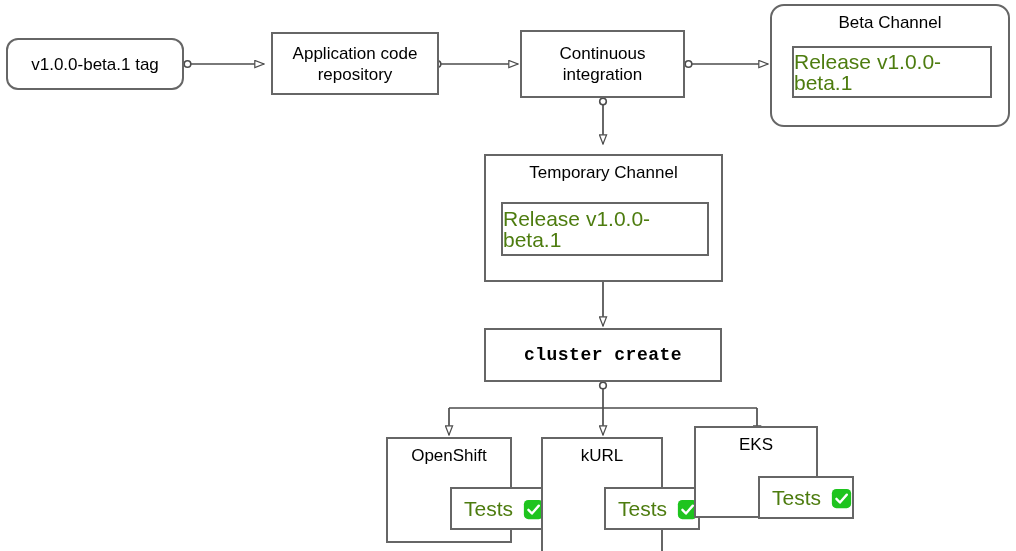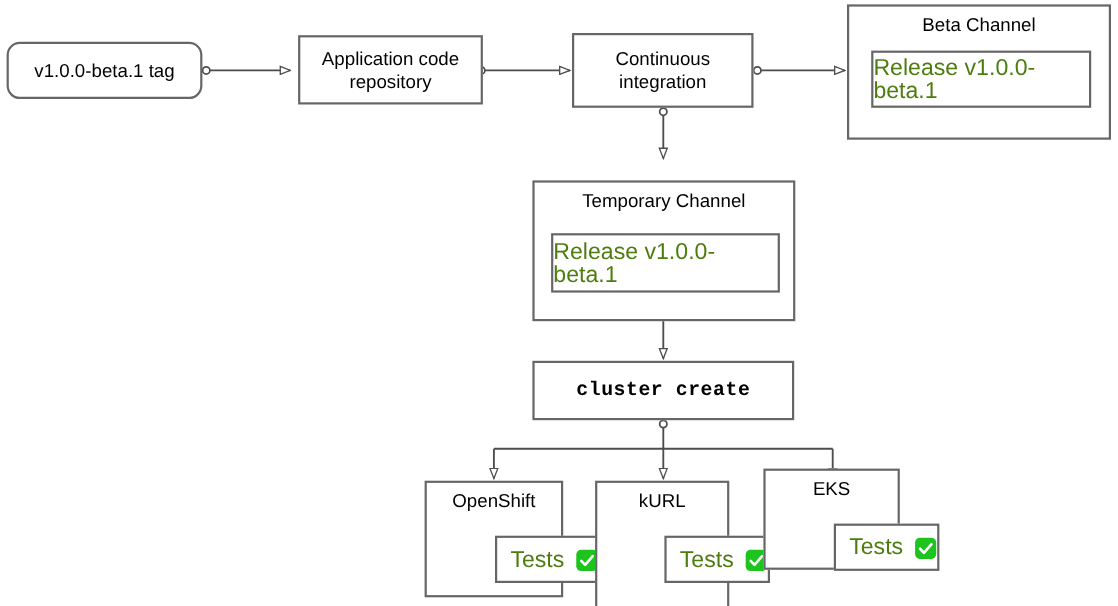--- a/index.html
+++ b/index.html
@@ -168,28 +168,28 @@
   <div class="node simple" style="left:271px; top:32px; width:168px; height:63px;">
     <div class="node-label">Application code
 repository</div>
   </div>
 
   <div class="node simple" style="left:520px; top:30px; width:165px; height:68px;">
     <div class="node-label">Continuous
 integration</div>
   </div>
 
-  <div class="node container" style="left:770px; top:4px; width:240px; height:123px;">
+  <div class="node container" style="left:770px; top:4px; width:240px; height:123px;border-radius:14px;">
     <div class="container-title">Beta Channel</div>
     <div class="inner-box center-text" style="left:20px; top:40px; width:200px; height:52px;">
       <span class="inner-label">Release v1.0.0-beta.1</span>
     </div>
   </div>
 
-  <div class="node container" style="left:484px; top:164px; width:239px; height:128px;">
+  <div class="node container" style="left:484px; top:154px; width:239px; height:128px;">
     <div class="container-title">Temporary Channel</div>
     <div class="inner-box center-text" style="left:15px; top:46px; width:208px; height:54px;">
       <span class="inner-label">Release v1.0.0-beta.1</span>
     </div>
   </div>
 
   <div class="node simple mono" style="left:484px; top:328px; width:238px; height:54px;">
     <div class="node-label">cluster create</div>
   </div>
 

